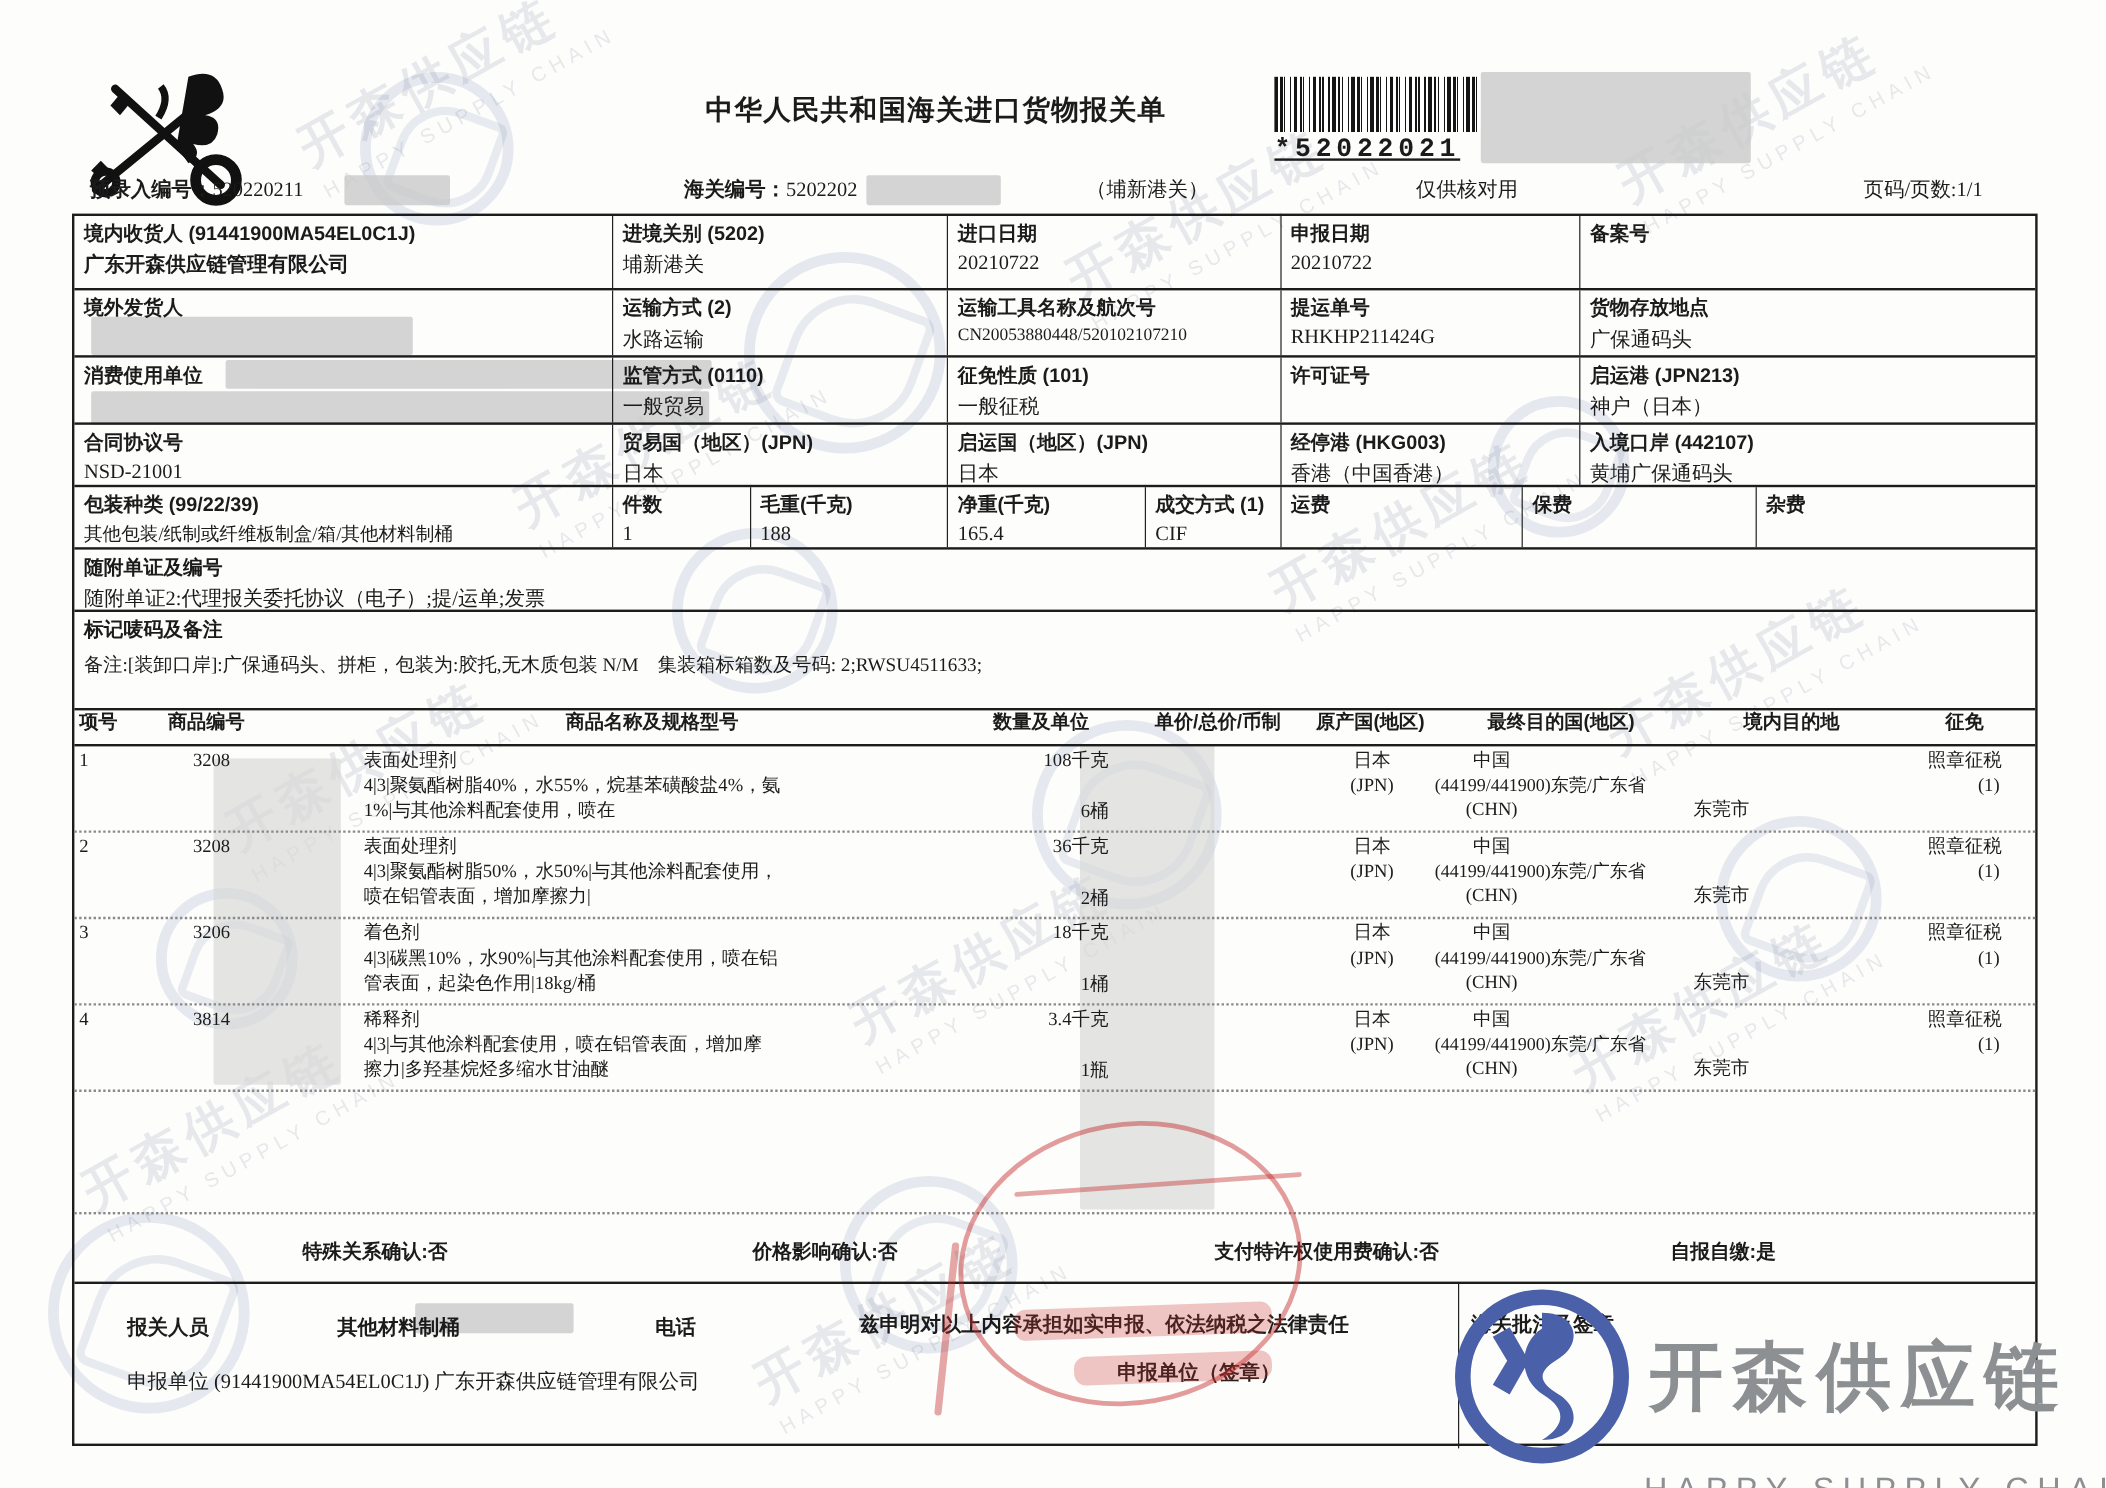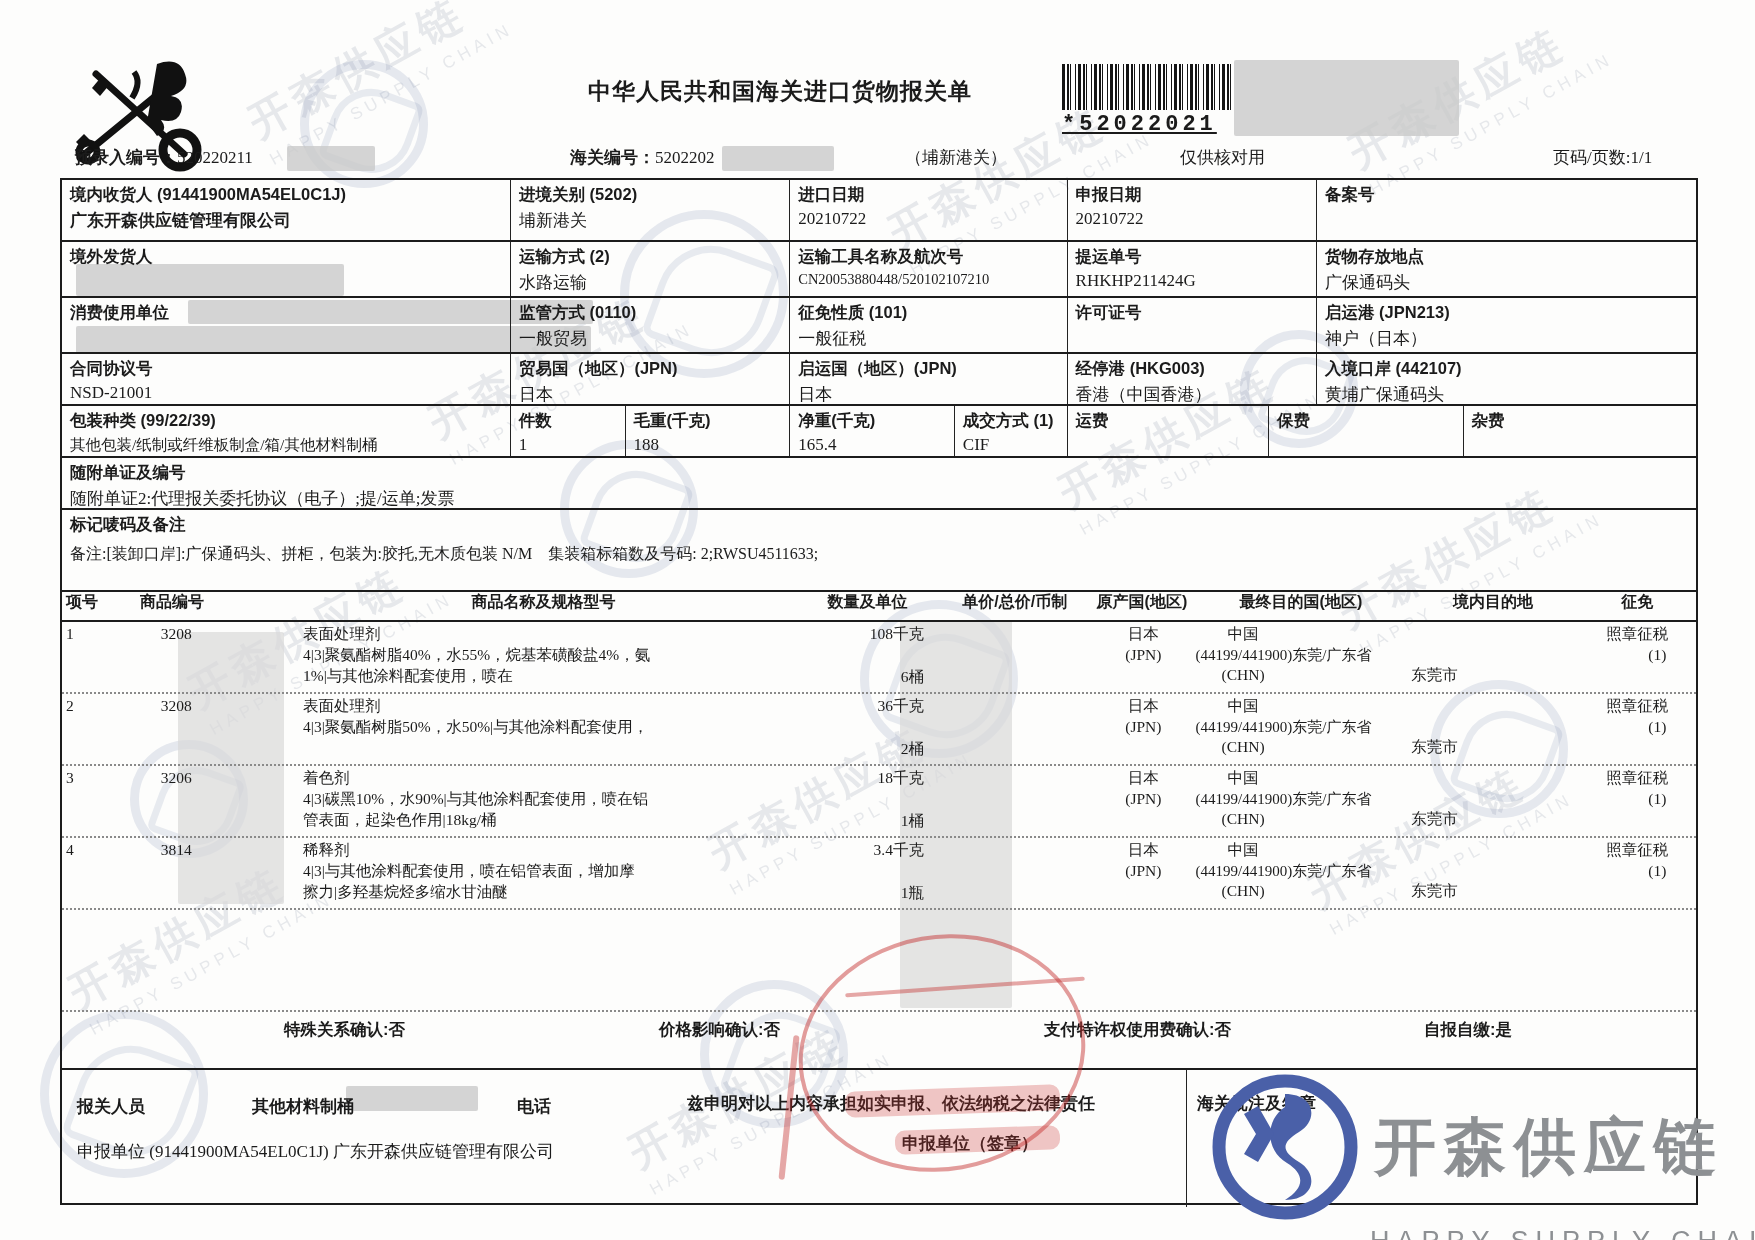--- a/index.html
+++ b/index.html
@@ -51,22 +51,22 @@
   .grow .levy{width:118px;text-align:center;padding-top:2px;}
   .dest .l1{display:flex;flex-direction:column;}
   .dest .l1 .a{width:95px;text-align:center;}
   .dest .l1 .b{flex:1;white-space:nowrap;font-size:15px;}
   .dest .l2{display:flex;}
   .dest .l2 .a{width:95px;text-align:center;}
   .dest .l2 .b{flex:1;text-align:center;}
   
   .confirm{position:relative;height:60px;border-bottom:2px solid #1c1c1c;border-top:2px dotted #8a8a8a;box-sizing:border-box;
            font-family:"Liberation Sans","DejaVu Sans",sans-serif;font-weight:700;font-size:16.5px;}
-  .confirm span{position:absolute;top:7px;margin-left:32px;}
-  .footer{display:flex;height:137px;box-sizing:border-box;}
+  .confirm span{position:absolute;top:20px;}
+  .footer{display:flex;height:137px;box-sizing:border-box;margin-left:29px;}
   .f-left{position:relative;width:1125px;border-right:1.8px solid #222;box-sizing:border-box;}
   .f-right{position:relative;flex:1;}
   .f-left span,.f-right span{position:absolute;}
   
   .stamp{position:absolute;border:4px solid rgba(192,38,38,.45);border-radius:50%;}
   .smear{position:absolute;background:rgba(205,55,50,.28);border-radius:10px;}
   .sline{position:absolute;background:rgba(192,38,38,.4);border-radius:4px;}
   
   .biglogo{position:absolute;left:1210px;top:1072px;width:540px;}
   .biglogo .row1{display:flex;align-items:center;}
@@ -353,20 +353,21 @@
           <div style="padding-left:40px">(1)</div>
         </div>
     </div>
 
     <div class="grow">
       <div class="no">2</div>
       <div class="code">3208</div>
       <div class="desc">
         <div>表面处理剂</div>
         <div>4|3|聚氨酯树脂50%，水50%|与其他涂料配套使用，</div>
+        <div>喷在铝管表面，增加摩擦力|</div>
       </div>
       <div class="qty">
           <span>36千克</span>
           <span>2桶</span>
         </div>
       <div class="price"></div>
       <div class="orig">
           <div>日本</div>
           <div>(JPN)</div>
         </div>

